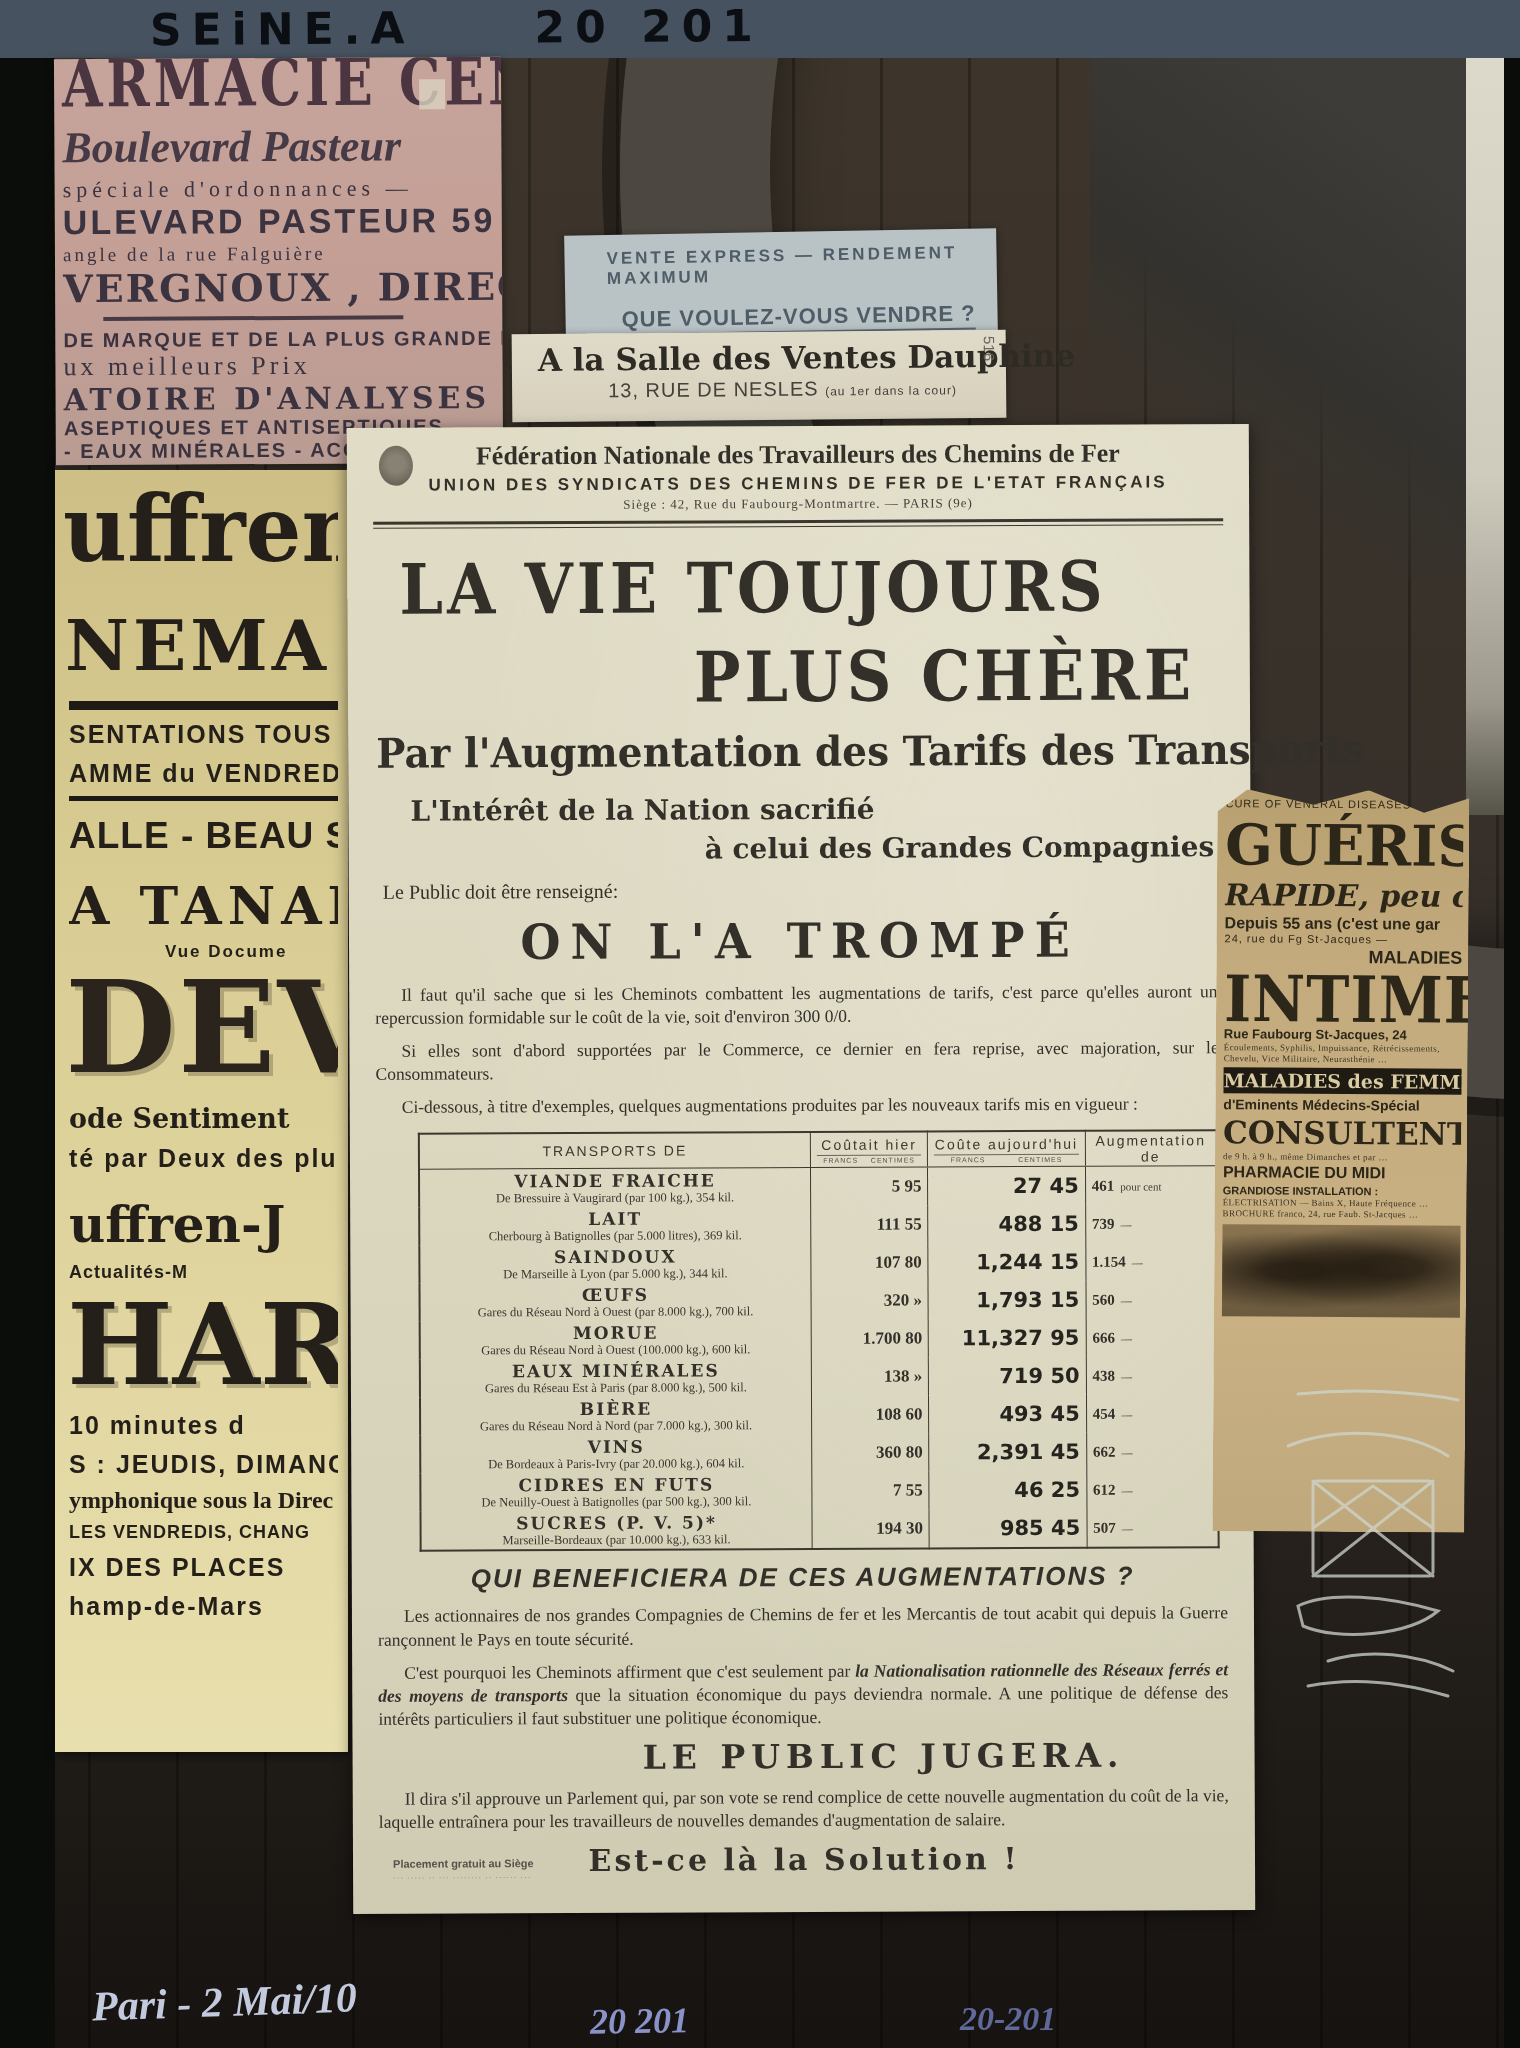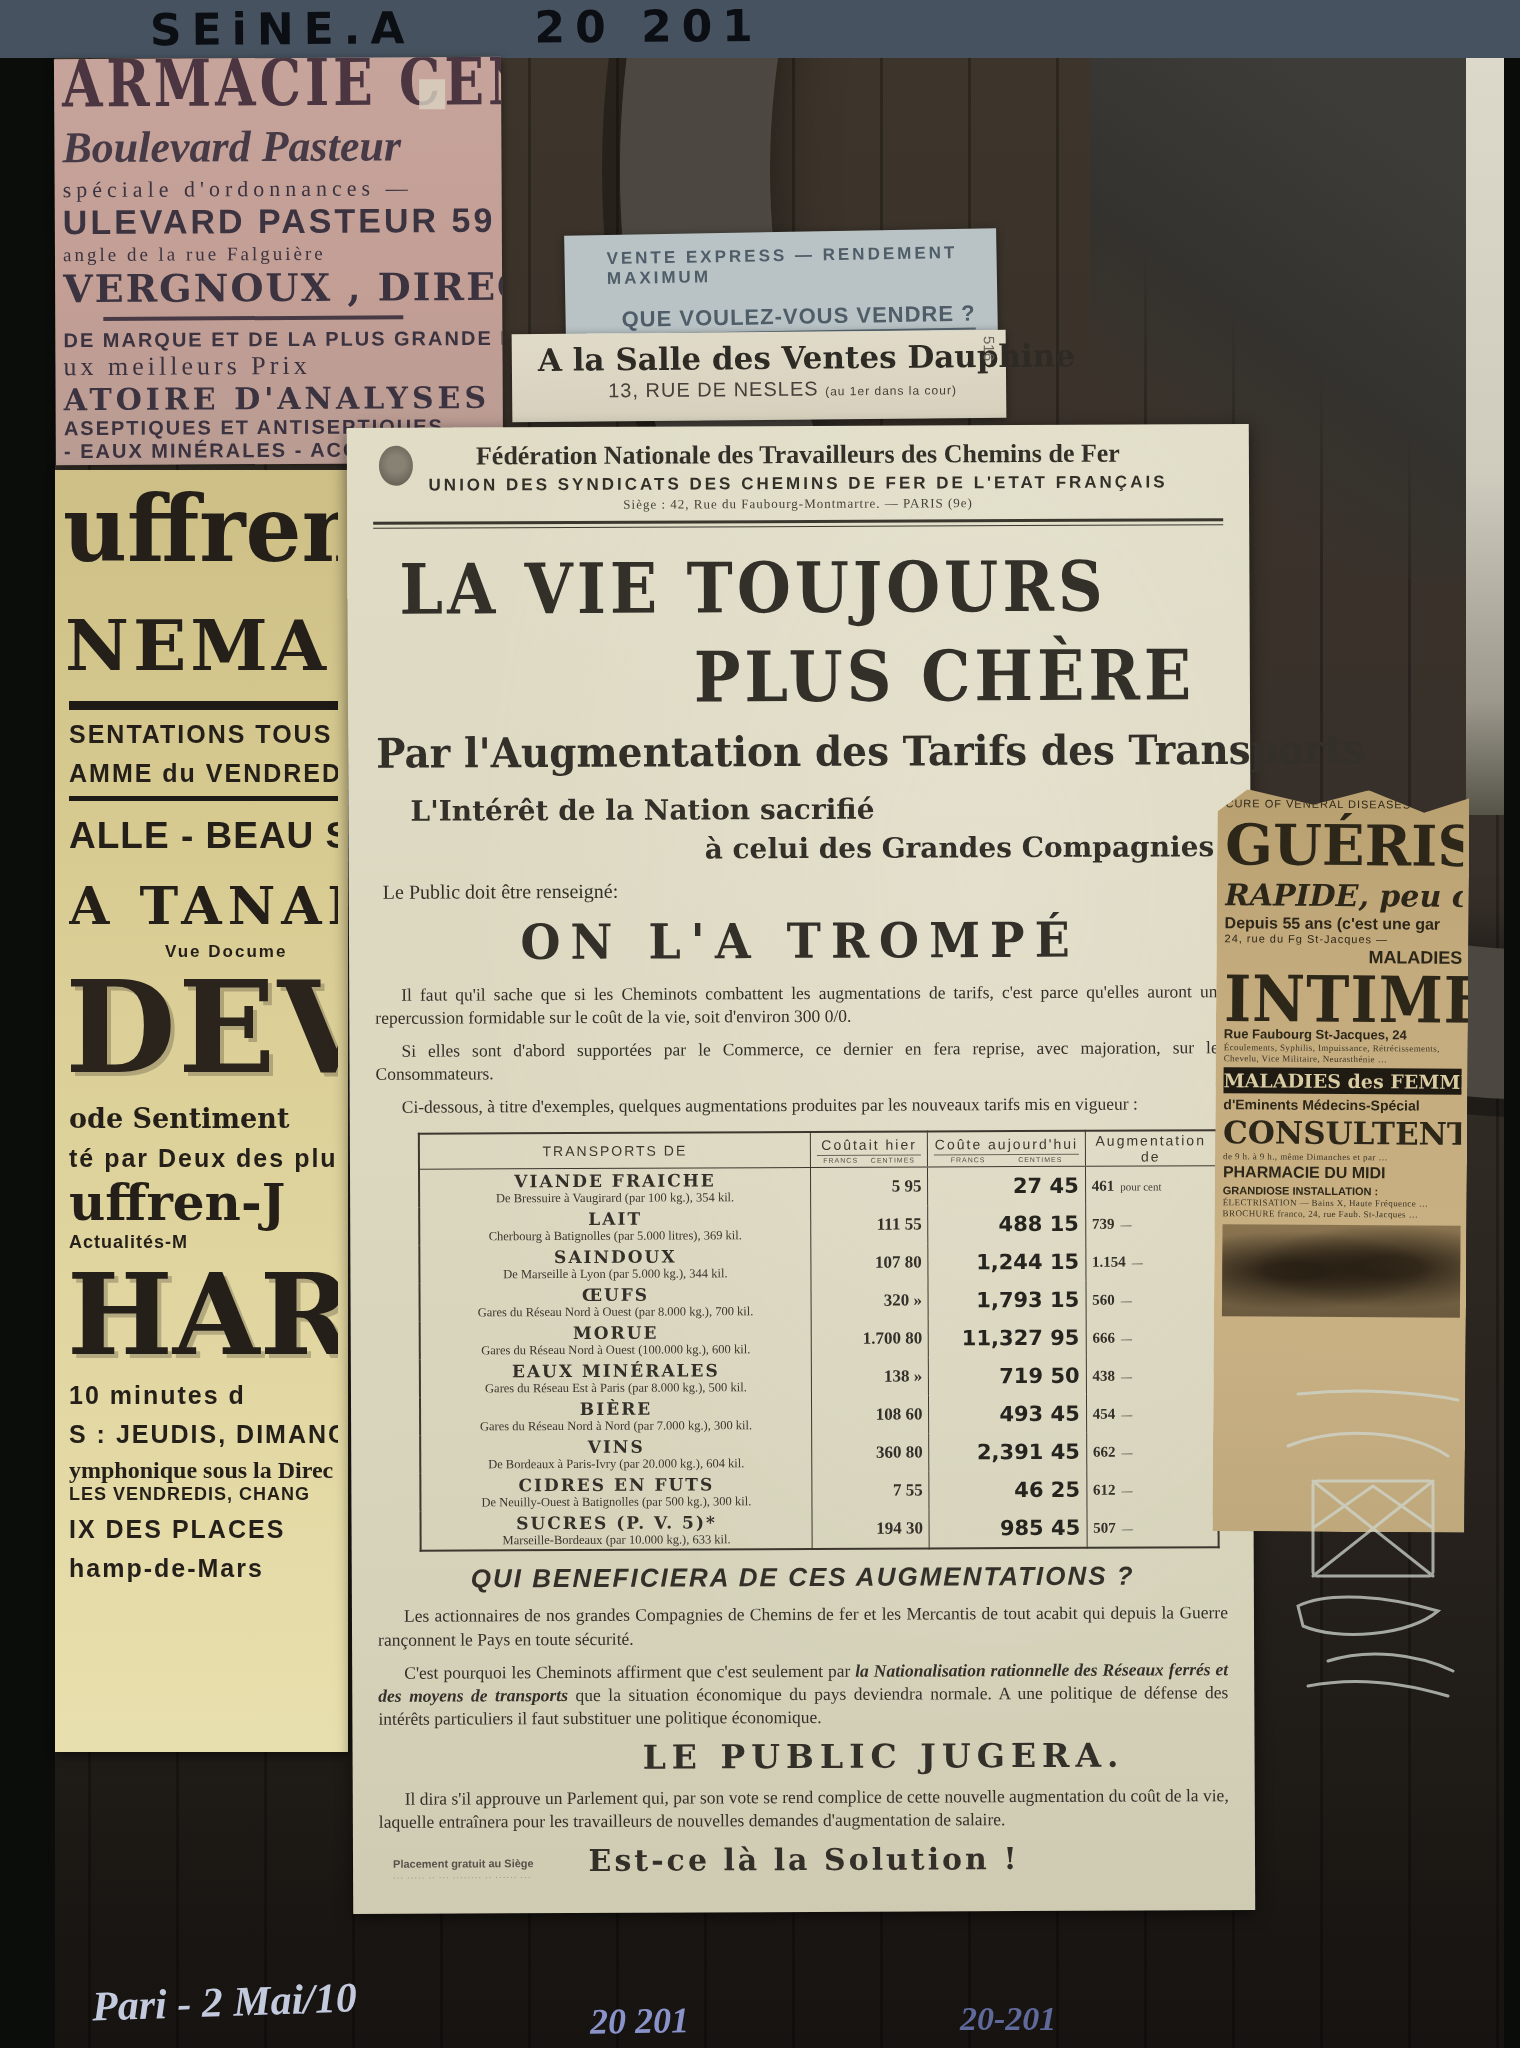--- a/index.html
+++ b/index.html
@@ -129,22 +129,22 @@
   .c-giant2{font-family:"DejaVu Serif",serif;font-weight:900;font-size:70px;letter-spacing:4px;margin:26px 0 0 -4px;}
   .c-bar{height:9px;background:#1e1a15;margin:14px 0 10px 0;}
   .c-bar2{height:5px;background:#1e1a15;margin:8px 0 6px 0;}
   .c-med-bold{font-family:"Liberation Sans",sans-serif;font-weight:700;font-size:25px;letter-spacing:2px;margin-top:10px;}
   .c-big{font-family:"Liberation Sans",sans-serif;font-weight:700;font-size:37px;letter-spacing:1px;margin-top:14px;}
   .c-big2{font-family:"DejaVu Serif",serif;font-weight:900;font-size:52px;letter-spacing:6px;margin-top:18px;}
   .c-small{font-family:"Liberation Sans",sans-serif;font-weight:700;font-size:17px;letter-spacing:2px;margin:6px 0 0 96px;}
   .c-mega{font-family:"DejaVu Serif",serif;font-weight:900;font-size:128px;line-height:1.02;letter-spacing:2px;
     color:#2a241c;text-shadow:4px 4px 0 rgba(42,36,28,.25);margin-left:-4px;}
   .c-med{font-family:"DejaVu Serif",serif;font-weight:700;font-size:27px;margin-top:10px;}
-  .c-big3{font-family:"DejaVu Serif",serif;font-weight:900;font-size:50px;}
-  .c-small-bold{font-family:"Liberation Sans",sans-serif;font-weight:700;font-size:18px;letter-spacing:1px;}
+  .c-big3{font-family:"DejaVu Serif",serif;font-weight:900;font-size:50px;margin-top:22px;}
+  .c-small-bold{font-family:"Liberation Sans",sans-serif;font-weight:700;font-size:18px;letter-spacing:1px;margin-top:8px;}
   .c-mega2{font-family:"DejaVu Serif",serif;font-weight:900;font-size:112px;line-height:1.0;
     text-shadow:4px 4px 0 rgba(42,36,28,.25);margin:6px 0 0 -2px;}
   .c-small-mixed{font-size:24px;font-weight:700;margin-top:8px;}
   .cinema .pad{padding:6px 10px 0 14px;}
 
   
   .guerison{position:absolute;left:1215px;top:790px;width:252px;height:742px;overflow:hidden;
     background:linear-gradient(180deg,#b9a070 0%,#c4ab7e 25%,#c9b184 70%,#bfa87c 100%);
     color:#2d2719;transform:rotate(.4deg);box-shadow:2px 3px 10px rgba(0,0,0,.5);
     clip-path:polygon(0 3%,12% 0,38% 2%,60% 0,82% 3%,100% 1%,100% 100%,0 100%);}

